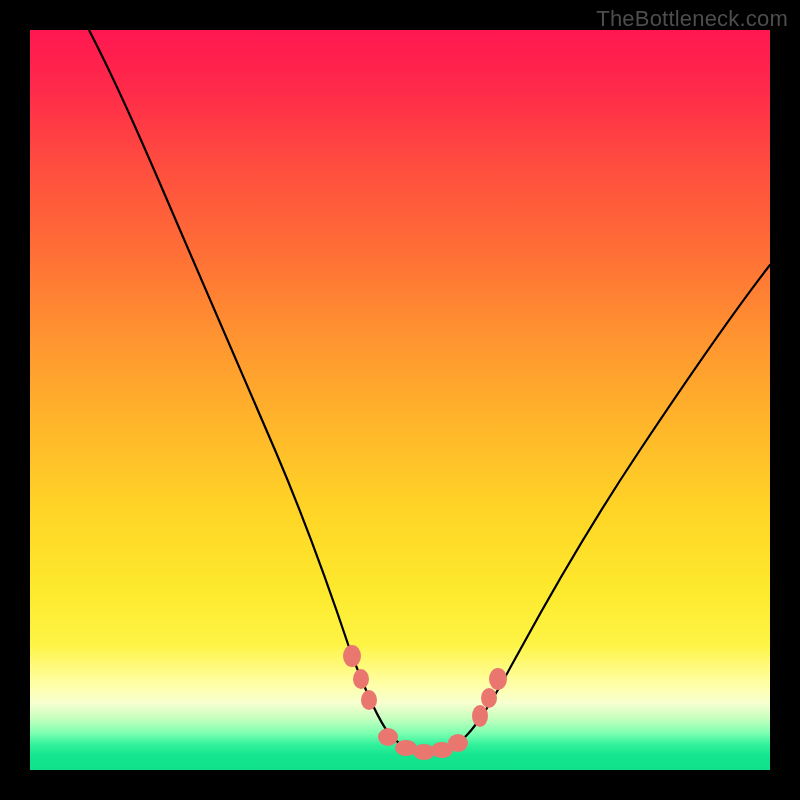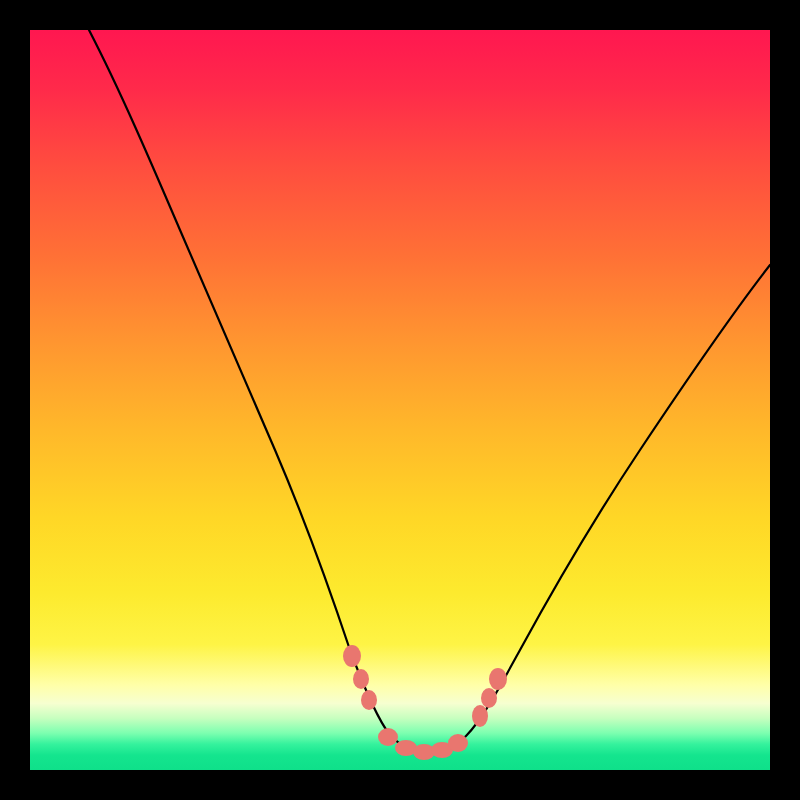--- a/index.html
+++ b/index.html
@@ -69,20 +69,21 @@
   }
   .curve .marker {
     fill: #e9766f;
     stroke: none;
   }
 </style>
 </head>
 <body>
 
 <div class="frame">
+  <div class="watermark">TheBottleneck.com</div>
 
   <div class="plot-area">
     <svg class="curve" viewBox="0 0 740 740" preserveAspectRatio="none">
       <path class="line" d="M 59 0
            C 90 60, 120 130, 150 200
            C 180 270, 210 340, 245 420
            C 275 490, 300 560, 320 620
            C 335 660, 348 690, 360 705
            C 372 718, 384 722, 398 722
            C 412 722, 424 718, 436 706

